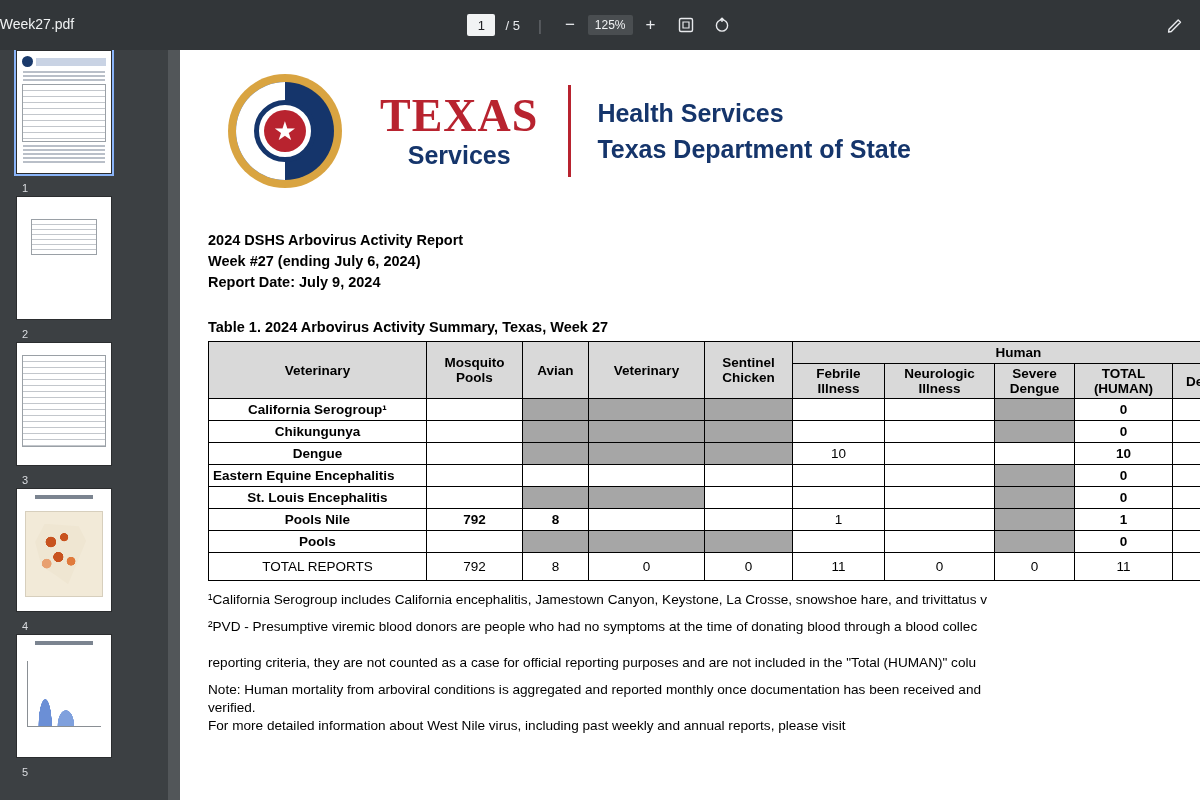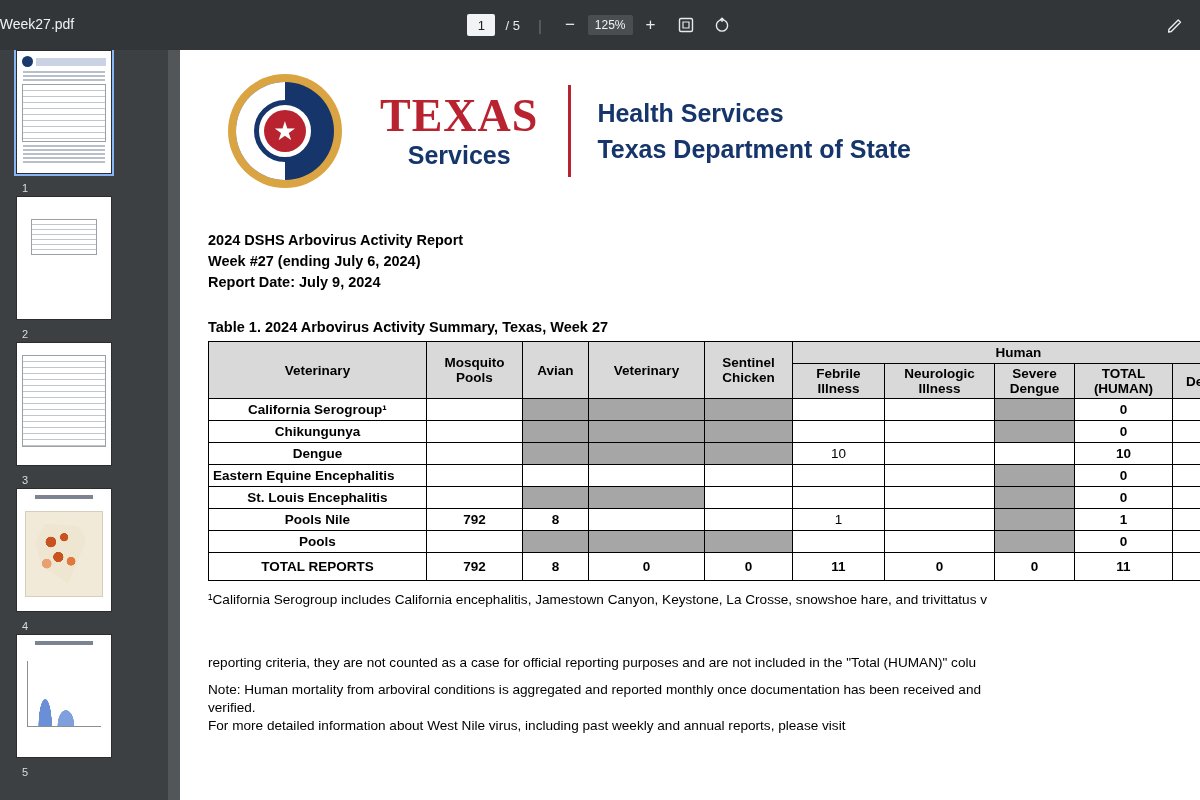--- a/index.html
+++ b/index.html
@@ -173,21 +173,21 @@
     margin-top: 6px; border-collapse: collapse; width: 1036px;
     table-layout: fixed;
   }
   table.main th, table.main td {
     border: 1px solid #000; font-size: 13.5px; padding: 2px 4px;
     text-align: center; vertical-align: middle; height: 22px;
   }
   table.main th { background: #d9d9d9; font-weight: bold; }
   td.name { text-align: left; font-weight: bold; padding-left: 7px; }
   td.shade { background: #a6a6a6; }
-  tr.total td { font-weight: bold; height: 28px; }
+  tr.total td { font-weight: normal; height: 28px; }
   td.dim { font-weight: normal; }
 
   .footnotes { margin-top: 10px; font-size: 13.6px; line-height: 1.32; }
   .footnotes p { margin: 0 0 9px 0; }
   .nowrapline { white-space: nowrap; }
 </style>
 </head>
 <body>
 
 <div id="app">
@@ -441,21 +441,21 @@
             <td>0</td>
             <td>11</td>
             <td>0</td>
           </tr>
         </tbody>
       </table>
 
       <div class="footnotes">
         <p class="nowrapline">¹California Serogroup includes California encephalitis, Jamestown Canyon, Keystone, La Crosse, snowshoe hare, and trivittatus v</p>
         <p>
-          <br>
+          <span class="nowrapline">²PVD - Presumptive viremic blood donors are people who had no symptoms at the time of donating blood through a blood collec</span><br>
           <br>
           <span class="nowrapline">reporting criteria, they are not counted as a case for official reporting purposes and are not included in the "Total (HUMAN)" colu</span>
         </p>
         <p>
           <span class="nowrapline">Note: Human mortality from arboviral conditions is aggregated and reported monthly once documentation has been received and</span><br>
           <span>verified.</span><br>
           <span class="nowrapline">For more detailed information about West Nile virus, including past weekly and annual reports, please visit</span>
         </p>
       </div>
 

